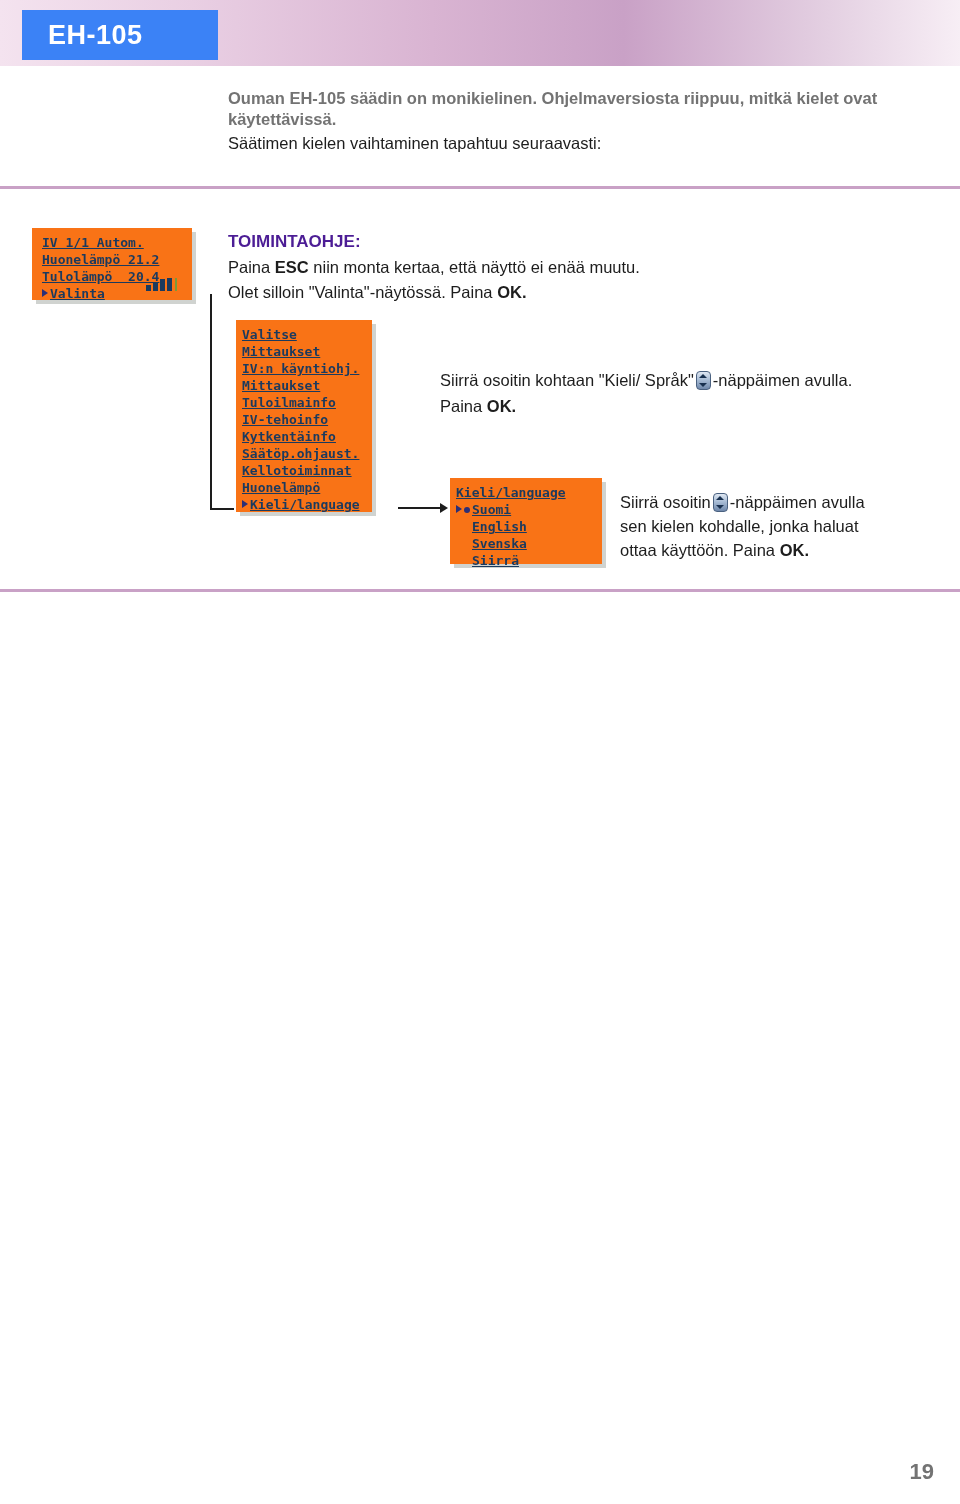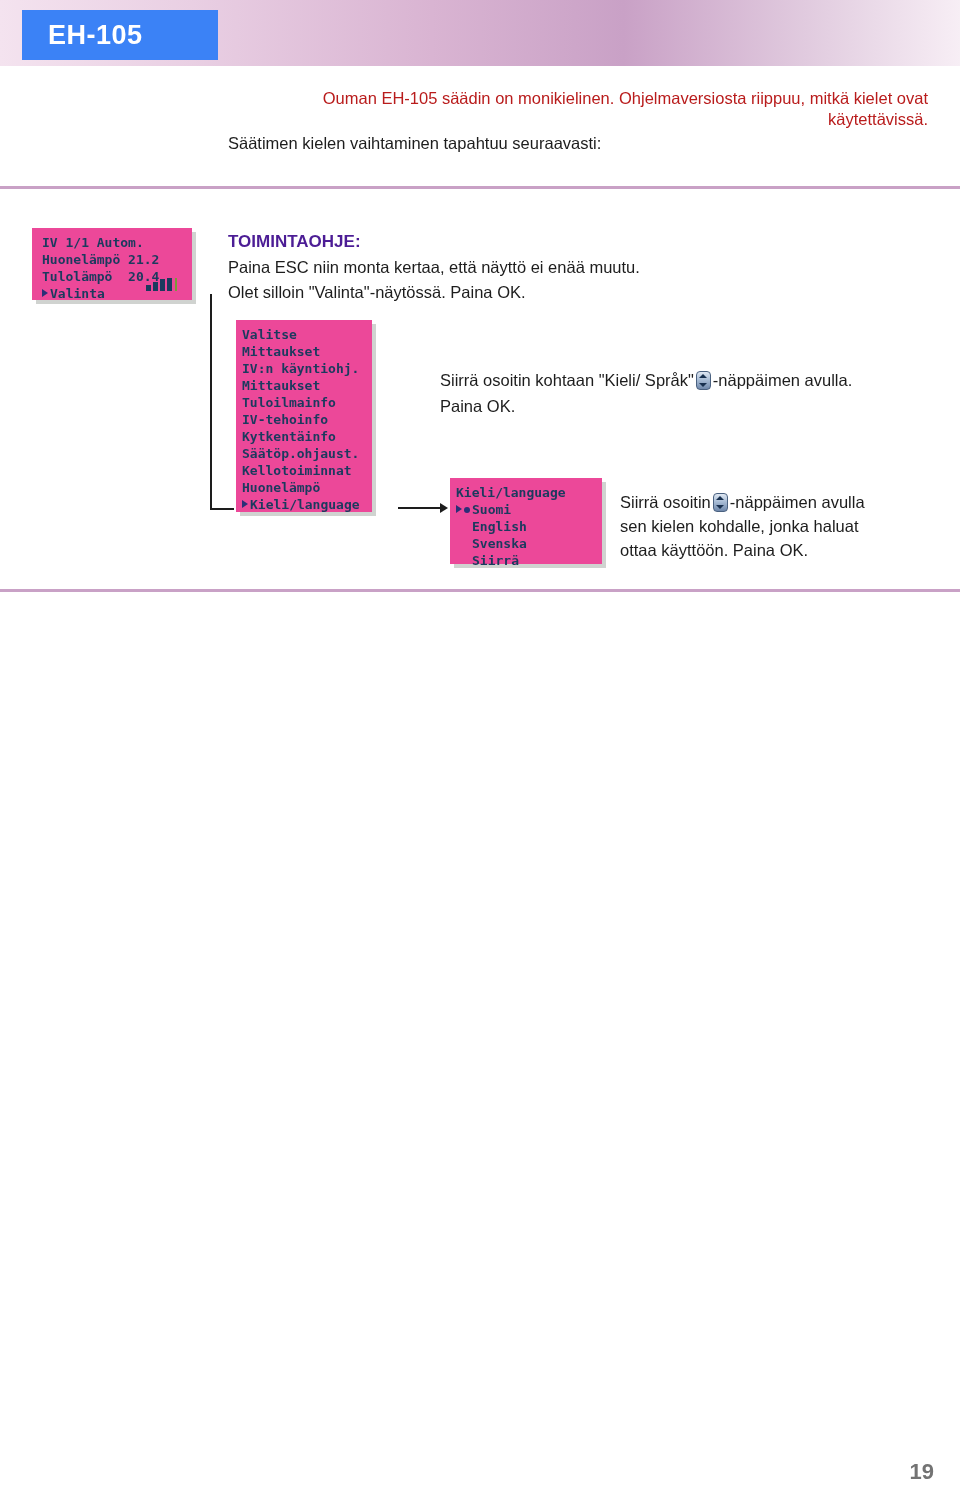--- a/index.html
+++ b/index.html
@@ -56,25 +56,24 @@
     font-weight: normal;
     letter-spacing: 0.2px;
   }
 
   
   .intro-bold {
     position: absolute;
     left: 228px;
     top: 88px;
     width: 700px;
-    color: #b91c1c;
-    font-size: 16.5px;
-    font-weight: normal;
+    color: #737373;
+    font-size: 16.5px;
+    font-weight: bold;
     line-height: 21px;
-    text-align: right;
   }
   .intro-normal {
     position: absolute;
     left: 228px;
     top: 133px;
     width: 700px;
     color: #1d1d1d;
     font-size: 16.5px;
     line-height: 21px;
   }
@@ -86,29 +85,30 @@
     width: 960px;
     height: 3px;
     background: #c9a1c6;
   }
   .hr.top { top: 186px; }
   .hr.bottom { top: 589px; }
 
   
   .lcd {
     position: absolute;
-    background: #ec4899;
+    background: #f97316;
     color: #1b3a5e;
     font-family: "DejaVu Sans Mono", monospace;
     font-size: 13px;
     font-weight: bold;
     line-height: 17px;
     box-sizing: border-box;
     padding: 6px 8px 6px 10px;
     box-shadow: 4px 4px 0 rgba(120,130,120,0.35);
+    text-decoration: underline;
   }
   .lcd .row { white-space: pre; }
 
   #lcd-main {
     left: 32px;
     top: 228px;
     width: 160px;
     height: 72px;
   }
   #lcd-menu {
@@ -196,21 +196,21 @@
   .step3 {
     position: absolute;
     left: 620px;
     top: 490px;
     width: 320px;
     font-size: 16.5px;
     color: #1d1d1d;
     line-height: 24px;
   }
 
-  b.b { font-weight: normal; }
+  b.b { font-weight: bold; }
 
   
   .conn {
     position: absolute;
     background: #1d1d1d;
   }
   .tri {
     position: absolute;
     width: 0; height: 0;
     border-left: 8px solid #1d1d1d;

